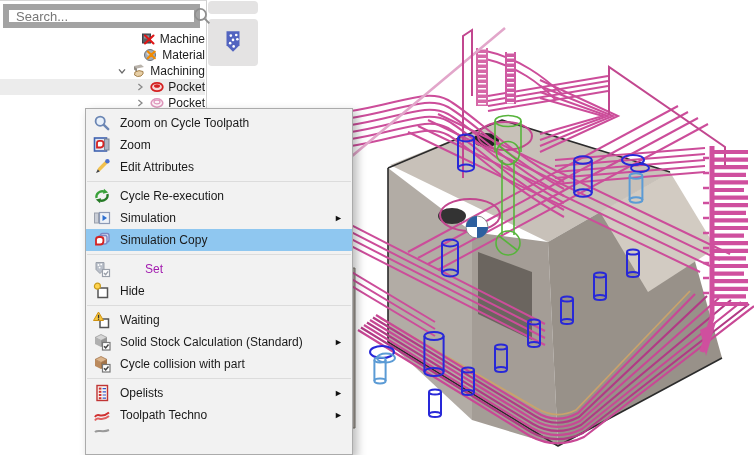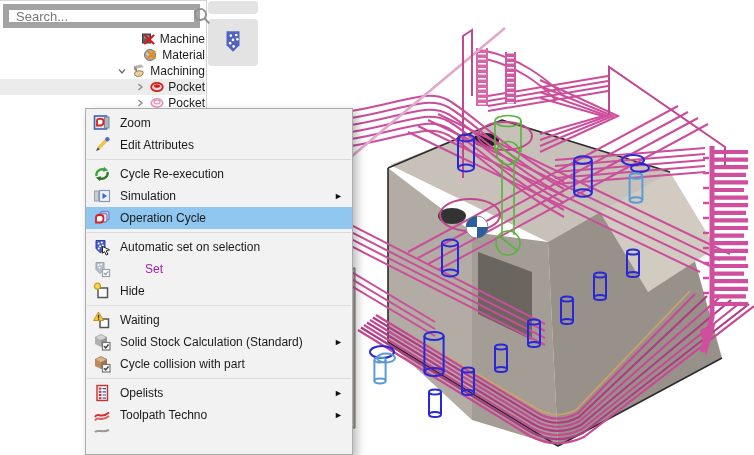--- a/index.html
+++ b/index.html
@@ -332,20 +332,29 @@
         <circle cx="12" cy="11" r="1.2" fill="#fff"></circle>
         <circle cx="16" cy="10.4" r="1.2" fill="#fff"></circle>
         <circle cx="9.4" cy="14" r="1.2" fill="#fff"></circle>
         <circle cx="12.6" cy="17" r="1.2" fill="#fff"></circle>
       </svg>
   </span>
 </div>
 
 <div class="cmenu">
 
+  <div class="mi">
+    <span class="mic">
+        <svg viewBox="0 0 18 18" width="18" height="18">
+          <circle cx="7.2" cy="7.2" r="4.6" fill="#e8f0fa" stroke="#6b86b4" stroke-width="1.8"></circle>
+          <line x1="10.8" y1="10.8" x2="15.2" y2="15.2" stroke="#6b86b4" stroke-width="2.4" stroke-linecap="round"></line>
+        </svg>
+      </span>
+    <span class="mlabel">Zoom on Cycle Toolpath</span>
+  </div>
 
   <div class="mi">
     <span class="mic">
         <svg viewBox="0 0 18 18" width="18" height="18">
           <rect x="1.5" y="2" width="12" height="13" fill="#dfe7f4" stroke="#3f62b0" stroke-width="1.6"></rect>
           <rect x="11.5" y="3" width="4.5" height="11" fill="#aeb6c4" stroke="#7d8696"></rect>
           <path d="M4,11.5 V7 Q4,4.8 6.4,4.8 L8,4.8 Q10.4,4.8 10.4,7 V8.6 Q10.4,11.5 7.6,11.5 Z" fill="#fff" stroke="#d42222" stroke-width="1.8"></path>
         </svg>
       </span>
     <span class="mlabel">Zoom</span>
@@ -389,39 +398,25 @@
   </div>
 
   <div class="mi hl">
     <span class="mic">
         <svg viewBox="0 0 18 18" width="18" height="18">
           <rect x="7.5" y="2.5" width="8.5" height="8.5" rx="2" fill="#dfe3f2" stroke="#7c88c4" stroke-width="1.4"></rect>
           <rect x="5.5" y="4.5" width="8.5" height="8.5" rx="2" fill="#dfe3f2" stroke="#7c88c4" stroke-width="1.4"></rect>
           <path d="M3,13.5 V8.5 Q3,6 5.8,6 L7.6,6 Q10.4,6 10.4,8.5 V10.2 Q10.4,13.5 7.2,13.5 Z" fill="#fff" stroke="#d42222" stroke-width="1.8"></path>
         </svg>
       </span>
-    <span class="mlabel">Operation Cycle</span>
+    <span class="mlabel">Simulation Copy</span>
   </div>
 
   <div class="msep"></div>
 
-  <div class="mi">
-    <span class="mic">
-        <svg viewBox="0 0 18 18" width="18" height="18">
-          <path d="M3,2.5 h9 v8 l-4.5,4.5 L3,10.5 Z" fill="#4a5ec2" stroke="#32409a"></path>
-          <circle cx="5.6" cy="5.4" r="1" fill="#fff"></circle>
-          <circle cx="8.8" cy="4.6" r="1" fill="#fff"></circle>
-          <circle cx="7" cy="8.2" r="1" fill="#fff"></circle>
-          <circle cx="9.8" cy="7.4" r="1" fill="#fff"></circle>
-          <circle cx="5.8" cy="10.6" r="1" fill="#fff"></circle>
-          <polygon points="9.5,8.5 16.5,11.8 13.2,12.8 15,16.2 13.2,17.1 11.6,13.7 9.5,15.2" fill="#fff" stroke="#222"></polygon>
-        </svg>
-      </span>
-    <span class="mlabel">Automatic set on selection</span>
-  </div>
 
   <div class="mi dis">
     <span class="mic">
         <svg viewBox="0 0 18 18" width="18" height="18">
           <path d="M3,2.5 h8 v7 l-4,4 L3,9.5 Z" fill="#b9bfc9" stroke="#9aa0aa"></path>
           <circle cx="5.4" cy="5" r=".9" fill="#fff"></circle>
           <circle cx="8.2" cy="4.4" r=".9" fill="#fff"></circle>
           <circle cx="6.6" cy="7.6" r=".9" fill="#fff"></circle>
           <rect x="9.5" y="9.5" width="7" height="7" fill="#fff" stroke="#9aa0aa" stroke-width="1.2"></rect>
           <path d="M11,13 l1.6,1.6 2.6,-3.2" fill="none" stroke="#9aa0aa" stroke-width="1.4"></path>

